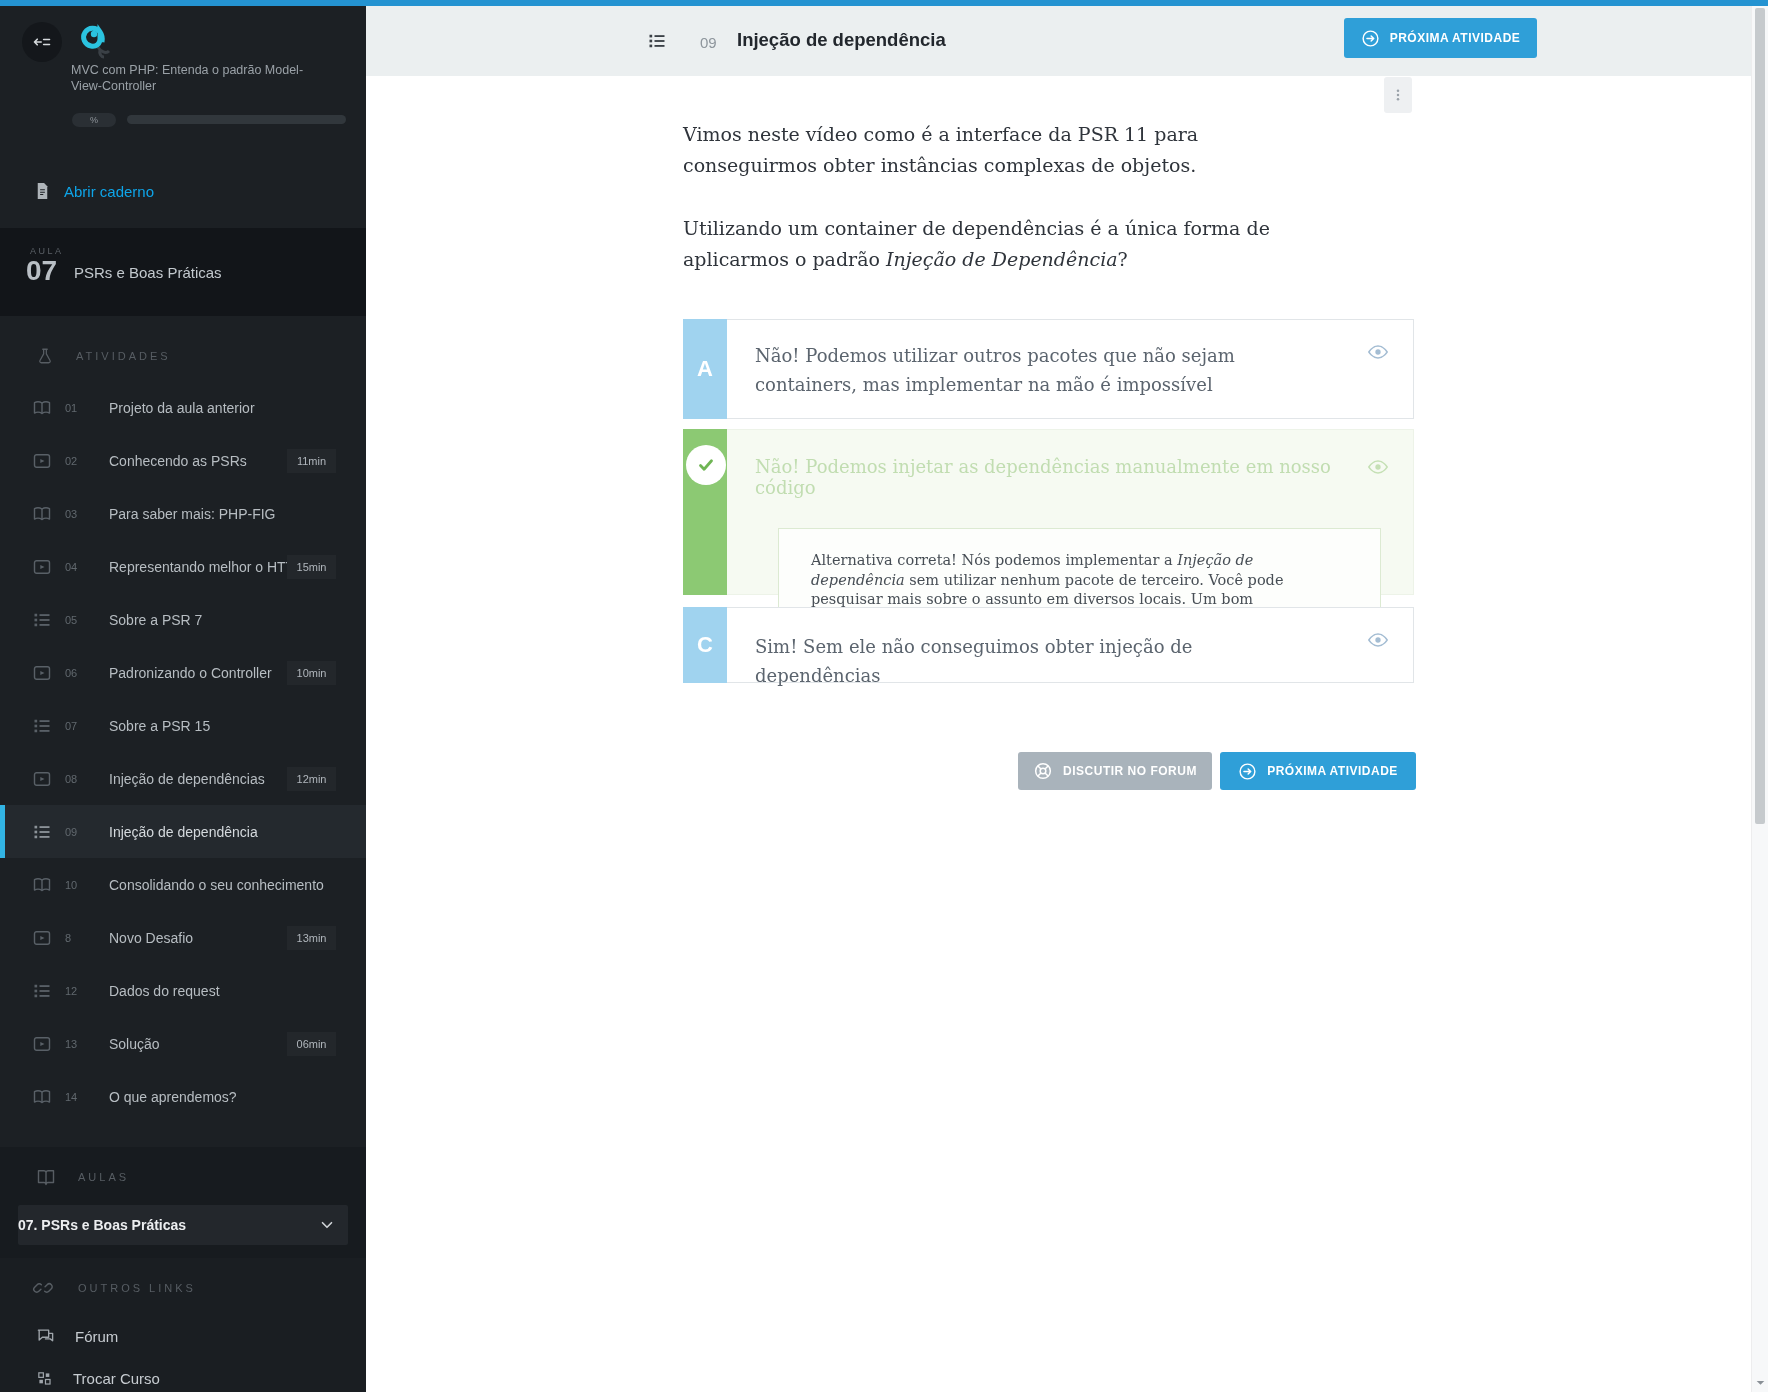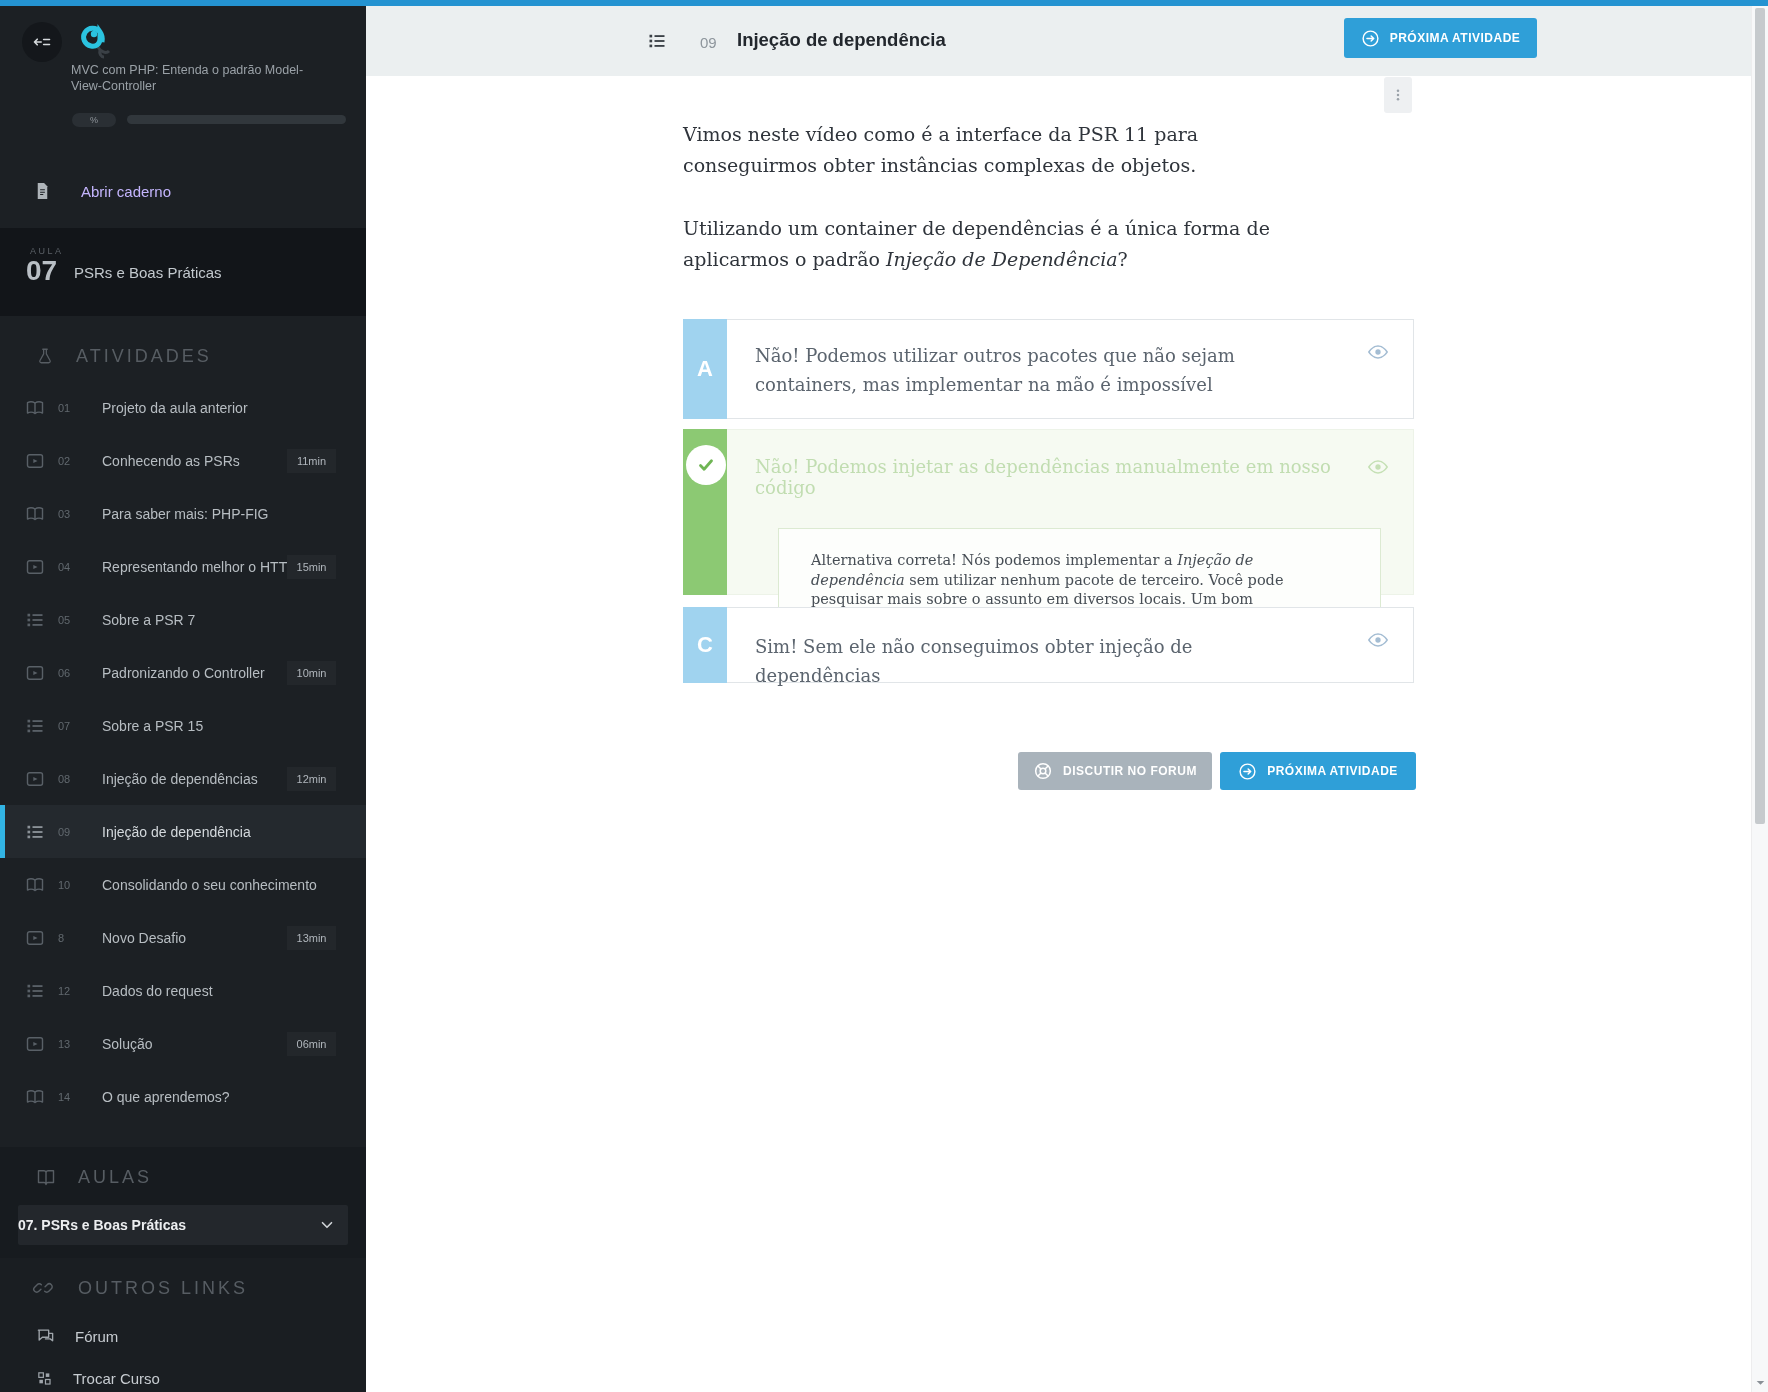--- a/index.html
+++ b/index.html
@@ -15,32 +15,32 @@
   .sidebar{position:absolute;left:0;top:6px;width:366px;height:1386px;background:#1c2024;overflow:hidden}
   .collapse-btn{position:absolute;left:22px;top:16px;width:40px;height:40px;border-radius:50%;
       background:#14171b;border:none;color:#d6dadd;display:flex;align-items:center;justify-content:center;cursor:pointer}
   .logo{position:absolute;left:70px;top:10px;width:48px;height:48px}
   .course-title{position:absolute;left:71px;top:56px;width:240px;font-size:12.5px;line-height:16px;color:#9aa1a7}
   .progress-pill{position:absolute;left:72px;top:107px;width:44px;height:14px;border-radius:8px;background:#2a2f34;
       color:#90969c;font-size:9px;display:flex;align-items:center;justify-content:center}
   .progress-track{position:absolute;left:127px;top:109px;width:219px;height:9px;border-radius:5px;background:#31373c}
   .notebook-row{position:absolute;left:0;top:162px;width:100%;height:46px;display:flex;align-items:center;cursor:pointer}
   .notebook-row .nb-ic{margin-left:33px;color:#aeb4b9}
-  .notebook-row span{margin-left:29px;font-size:15px;color:#c4b5fd}
+  .notebook-row span{margin-left:12px;font-size:15px;color:#0ea5e9}
 
   .aula-block{position:absolute;left:0;top:222px;width:100%;height:88px;background:#121519}
   .aula-label{position:absolute;left:30px;top:18px;font-size:9px;letter-spacing:2.5px;color:#5b6167}
   .aula-num{position:absolute;left:26px;top:27px;font-size:28px;font-weight:bold;color:#b9bfc5}
   .aula-title{position:absolute;left:74px;top:36px;font-size:15px;color:#c3c9ce}
 
-  .sec-header{display:flex;align-items:center;color:#575d63;font-size:18px;letter-spacing:3px}
+  .sec-header{display:flex;align-items:center;color:#575d63;font-size:11px;letter-spacing:3px}
   .atividades-header{position:absolute;left:36px;top:336px;height:28px;gap:22px}
 
   .activities{position:absolute;left:0;top:375px;width:100%}
-  .act-row{position:relative;height:53px;display:flex;align-items:center;padding-left:25px;box-sizing:border-box;cursor:pointer}
+  .act-row{position:relative;height:53px;display:flex;align-items:center;padding-left:32px;box-sizing:border-box;cursor:pointer}
   .act-icon{width:20px;height:20px;color:#596067;flex:none}
   .act-num{width:20px;margin-left:13px;font-size:11px;color:#61686e;flex:none}
   .act-label{margin-left:24px;font-size:14px;color:#b7bdc2;white-space:nowrap}
   .act-dur{position:absolute;left:287px;top:50%;transform:translateY(-50%);width:49px;height:24px;background:#23272b;
       color:#b0b6bc;font-size:11px;display:flex;align-items:center;justify-content:center}
   .act-row.active{background:#24292e}
   .act-row.active::before{content:'';position:absolute;left:0;top:0;bottom:0;width:5px;background:#32b4e4}
   .act-row.active .act-label{color:#d4d9dd}
   .act-row.active .act-icon{color:#8b9298}
 

